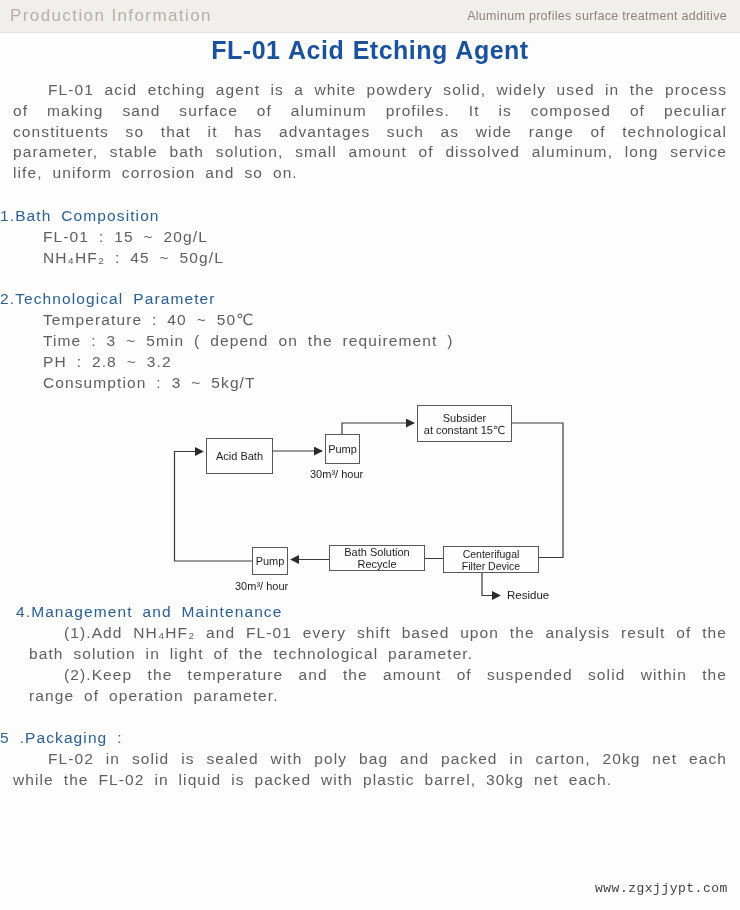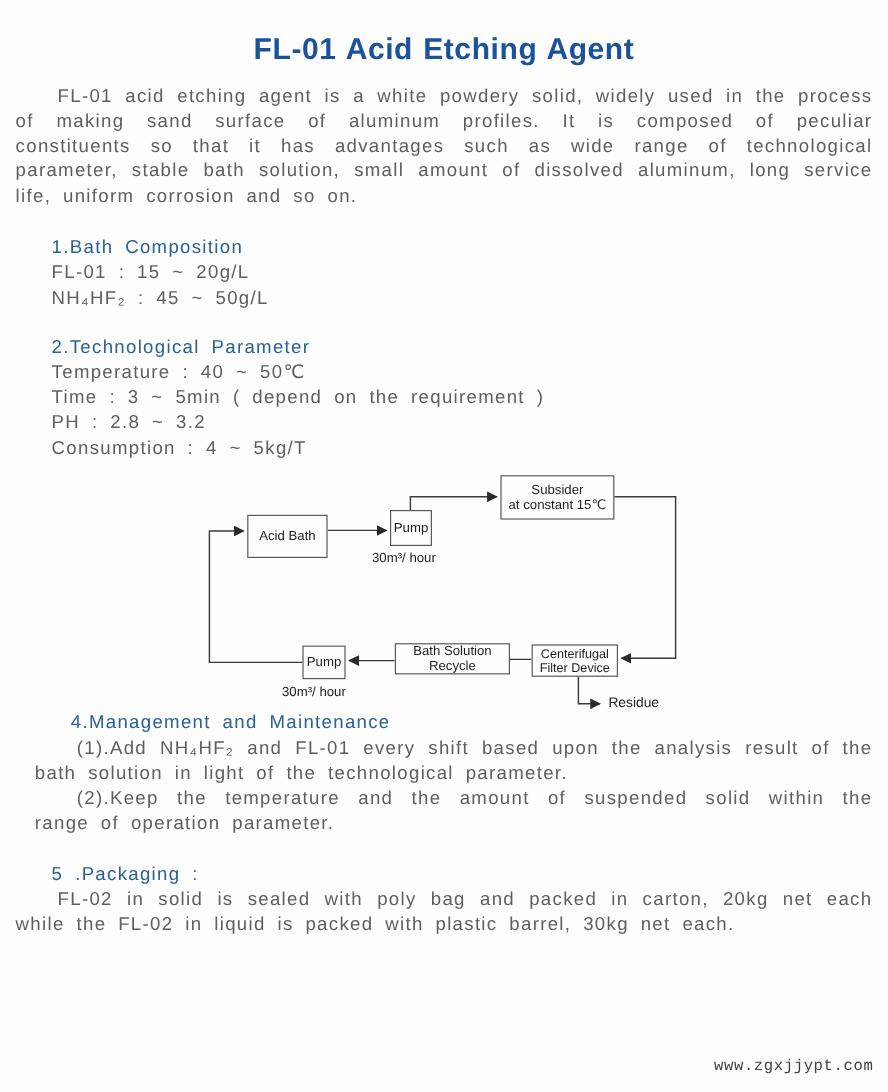--- a/index.html
+++ b/index.html
@@ -12,30 +12,30 @@
     overflow:hidden;
   }
   .topbar {
     height:33px; background:#f0efec; border-bottom:1px solid #e6e4e0;
     display:flex; align-items:center; justify-content:space-between;
     padding:0 13px 0 10px; letter-spacing:0; word-spacing:0;
   }
   .topbar-left  { color:#b5b0a8; font-size:17px; letter-spacing:1.4px; }
   .topbar-right { color:#8b8379; font-size:12.5px; letter-spacing:0.3px; }
   .title {
-    margin-top:24px; text-align:center; color:#1a529b;
+    text-align:center; color:#1a529b;
     font-size:25px; line-height:34px; font-weight:bold;
     letter-spacing:0.5px; word-spacing:1px;
   }
   .para { text-align:justify; padding:0 13px 0 8px; }
   .indent { text-indent:35px;padding-left:13px; }
   .intro { margin-top:13px; }
   .section { margin-top:21px; }
   .mt22 { margin-top:22px; }
-  .heading { color:#2b6094; padding-left:43px; }
+  .heading { color:#2b6094; }
   .spec-line { padding-left:43px; }
   
   .diagram {
     position:relative; height:206px; margin-top:3px;
     font-size:11px; line-height:12px; color:#1d1d1d;
     letter-spacing:0; word-spacing:0;
   }
   .diagram svg.connectors { position:absolute; left:0; top:0; }
   .dbox {
     position:absolute; background:#fffefe; border:1px solid #595959;
@@ -47,37 +47,41 @@
     position:absolute; left:583px; top:879px;
     font-family:"Liberation Mono","DejaVu Sans Mono",monospace;
     font-size:13px; color:#414141; letter-spacing:0.5px; word-spacing:0;margin-left:12px;
   }
 </style>
 </head>
 <body>
 
 <div class="page">
 
+  <header class="topbar">
+    <span class="topbar-left">Production Information</span>
+    <span class="topbar-right">Aluminum profiles surface treatment additive</span>
+  </header>
 
   <h1 class="title">FL-01 Acid Etching Agent</h1>
 
   <p class="para indent intro">FL-01 acid etching agent is a white powdery solid, widely used in the process of making sand surface of aluminum profiles. It is composed of peculiar constituents so that it has advantages such as wide range of technological parameter, stable bath solution, small amount of dissolved aluminum, long service life, uniform corrosion and so on.</p>
 
   <div class="section mt22">
     <div class="heading">1.Bath Composition</div>
     <div class="spec-line">FL-01 : 15 ~ 20g/L</div>
     <div class="spec-line">NH₄HF₂ : 45 ~ 50g/L</div>
   </div>
 
   <div class="section">
     <div class="heading">2.Technological Parameter</div>
     <div class="spec-line">Temperature : 40 ~ 50℃</div>
     <div class="spec-line">Time : 3 ~ 5min ( depend on the requirement )</div>
     <div class="spec-line">PH : 2.8 ~ 3.2</div>
-    <div class="spec-line">Consumption : 4 ~ 5kg/T</div>
+    <div class="spec-line">Consumption : 3 ~ 5kg/T</div>
   </div>
 
 
   <div class="diagram">
     <svg class="connectors" width="740" height="206" viewBox="0 0 740 206">
       <defs>
         <marker id="arrow" viewBox="0 0 10 10" refX="9" refY="5" markerWidth="7.5" markerHeight="7.5" orient="auto-start-reverse">
           <path d="M0,0 L10,5 L0,10 Z" fill="#2b2b2b"></path>
         </marker>
       </defs>
@@ -107,21 +111,21 @@
 
     <div class="dbox" style="left:252px; top:151px; width:36px; height:28px;">
       <div>Pump</div>
     </div>
 
     <div class="dbox" style="left:329px; top:149px; width:96px; height:26px;">
       <div>Bath Solution</div>
       <div>Recycle</div>
     </div>
 
-    <div class="dbox" style="left:443px; top:150px; width:72px; height:27px; font-size:10.5px;">
+    <div class="dbox" style="left:443px; top:150px; width:96px; height:27px; font-size:10.5px;">
       <div>Centerifugal</div>
       <div>Filter Device</div>
     </div>
 
     <div class="dlabel" style="left:310px; top:72px;">30m³/ hour</div>
     <div class="dlabel" style="left:235px; top:184px;">30m³/ hour</div>
     <div class="dlabel" style="left:507px; top:193px; font-size:11.5px;">Residue</div>
   </div>
 
   <div class="section" style="margin-top:0;margin-left:16px;">

